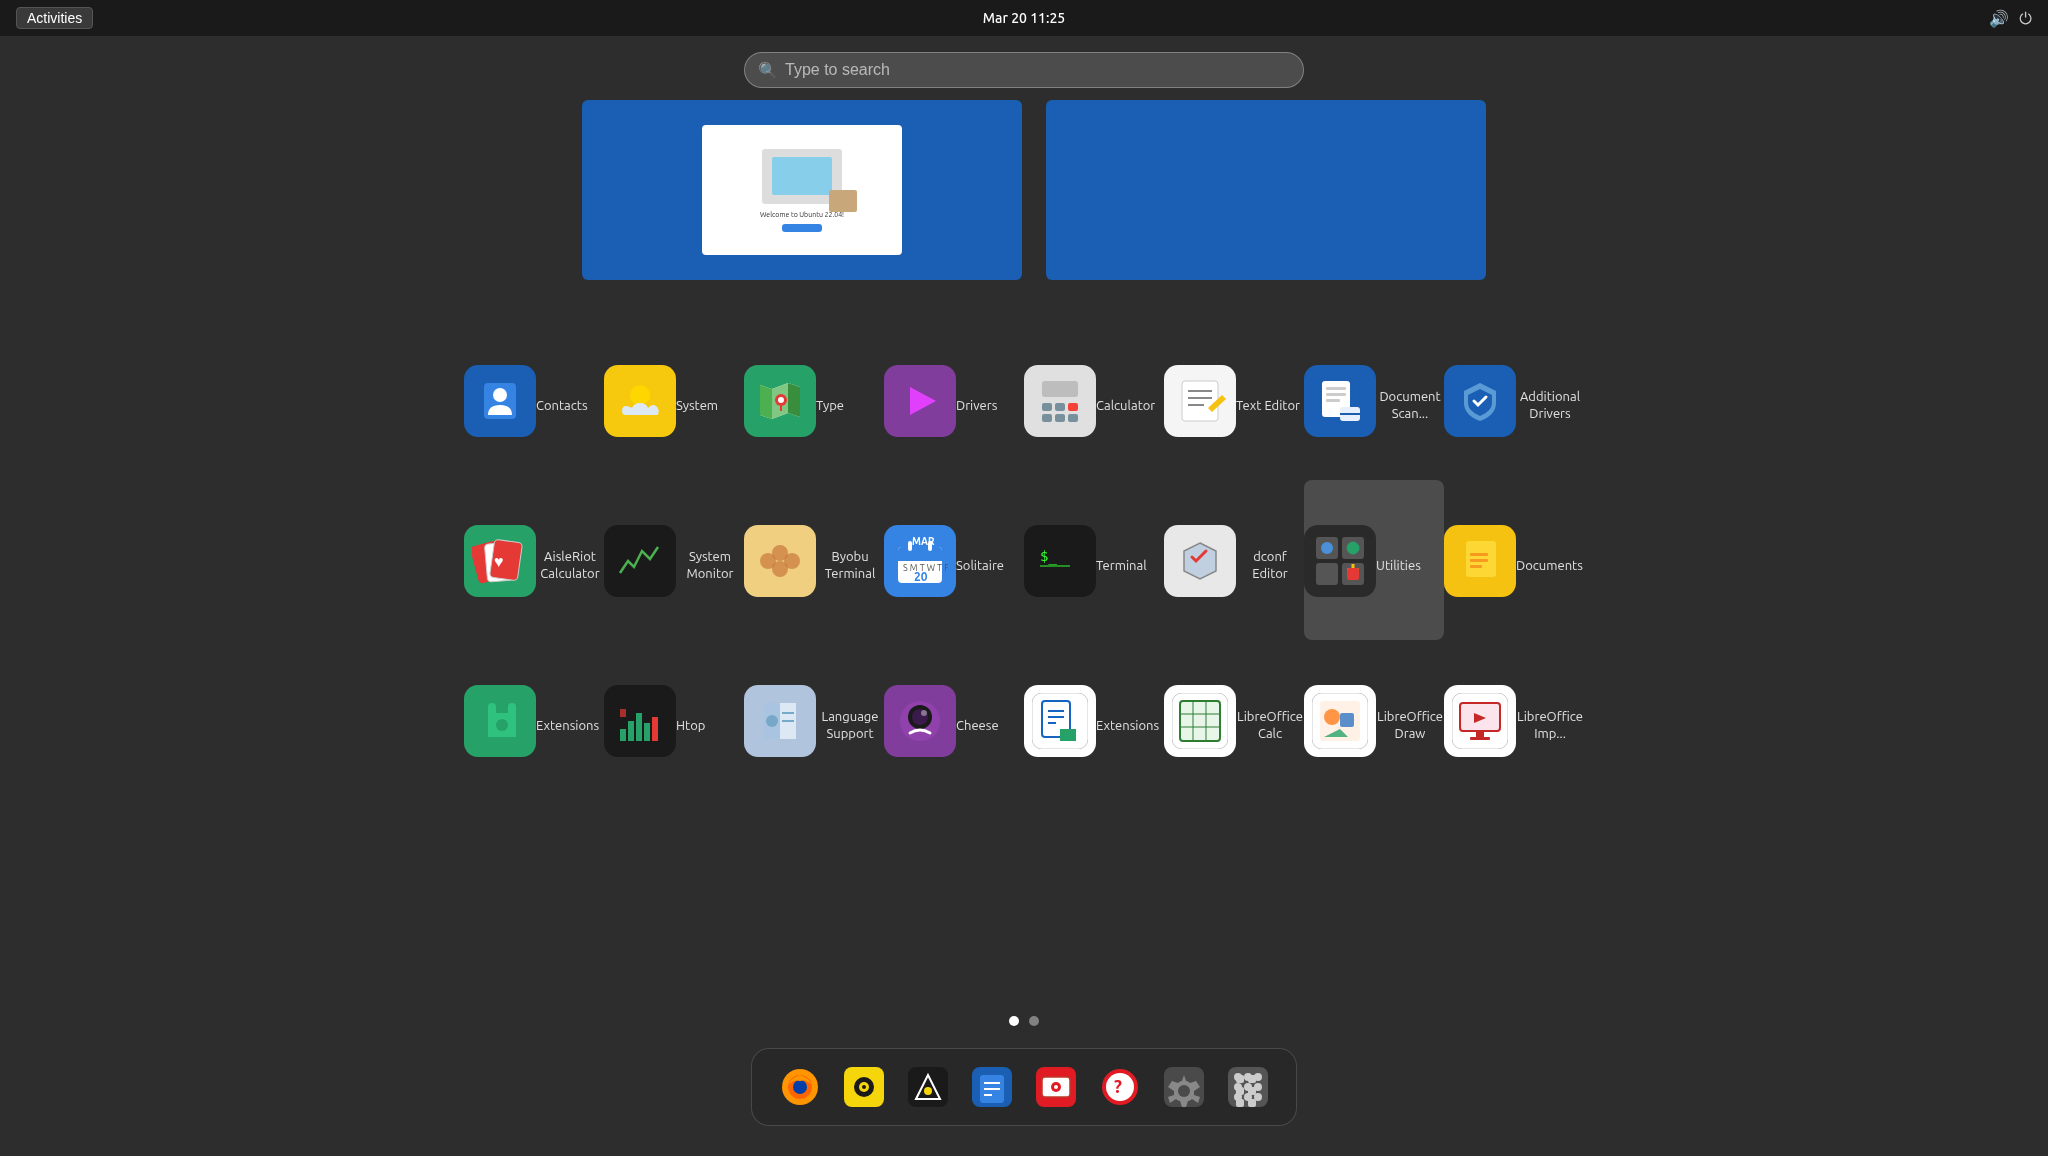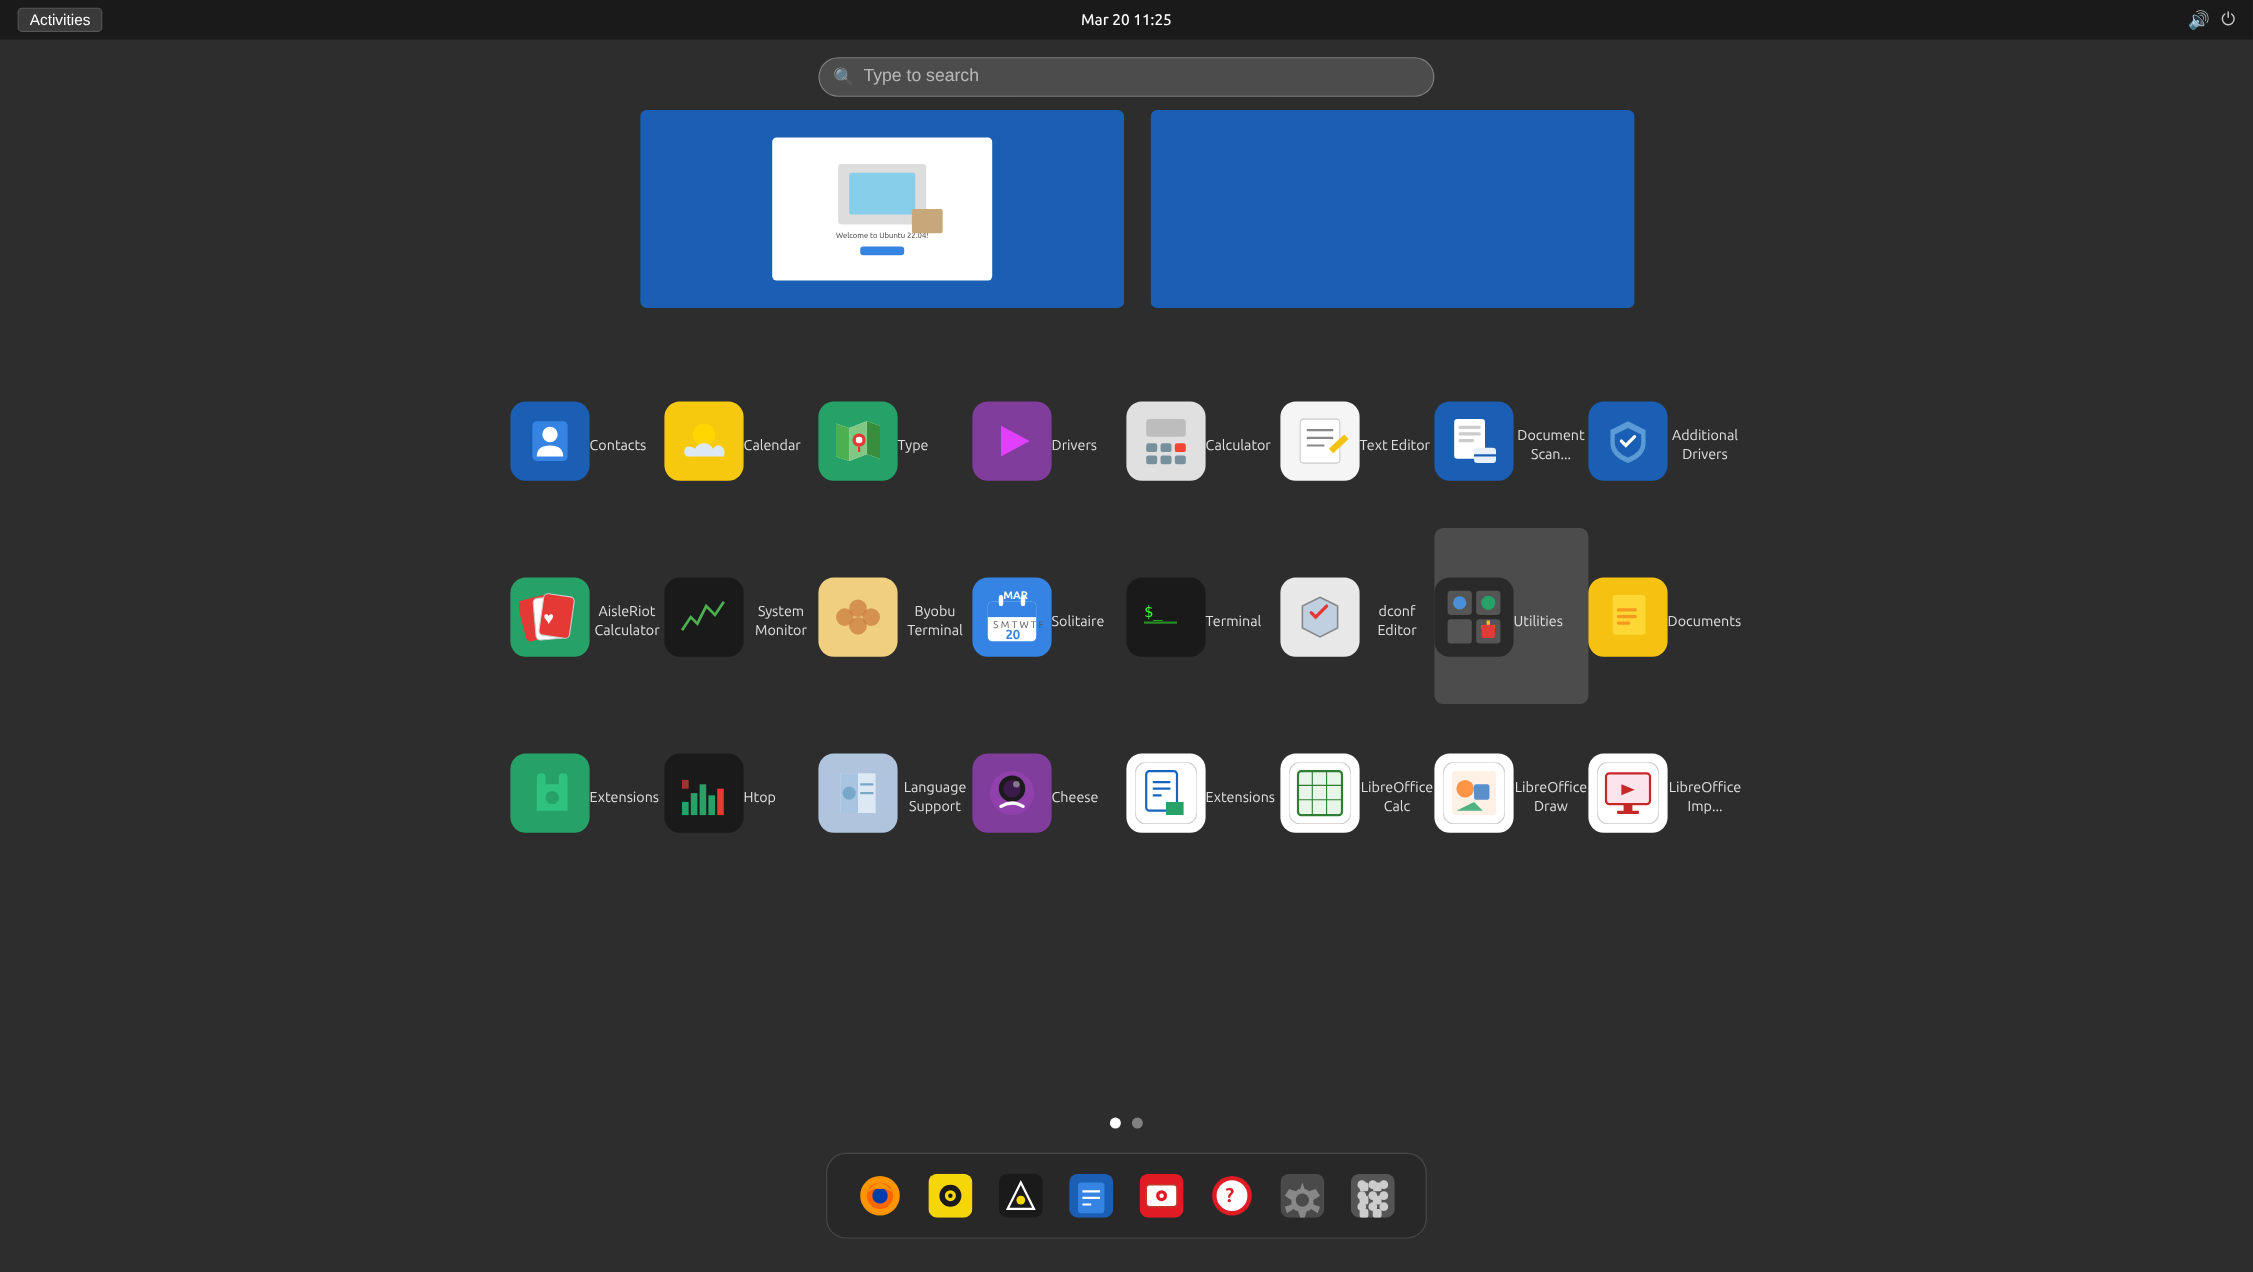--- a/index.html
+++ b/index.html
@@ -285,21 +285,21 @@
     </div>
     <div class="app-item">
       <div class="app-icon" style="background: rgb(246, 201, 14); font-size: 36px;">
         <svg width="56" height="56" viewBox="0 0 56 56">
           <circle cx="28" cy="22" r="14" fill="#f6c90e"></circle>
           <circle cx="28" cy="22" r="10" fill="#ffd700"></circle>
           <rect x="12" y="14" width="4" height="4" rx="1" fill="#f6c90e" transform="rotate(-45 14 16)"></rect>
           <path d="M20 35 Q22 30 28 30 Q34 30 36 35 Q40 30 44 33 Q48 36 46 42 L14 42 Q10 42 10 38 Q10 33 14 33 Q17 33 20 35Z" fill="#dce9f5"></path>
         </svg>
       </div>
-      <div class="app-label">Calendar</div>
+      <div class="app-label">System</div>
     </div>
     <div class="app-item">
       <div class="app-icon" style="background: rgb(38, 162, 105); font-size: 36px;">
         <svg width="56" height="56" viewBox="0 0 56 56">
           <rect width="56" height="56" rx="10" fill="#26a269"></rect>
           <path d="M8 12 L20 16 L36 10 L48 14 L48 44 L36 40 L20 46 L8 42Z" fill="#e8f5e9"></path>
           <path d="M8 12 L20 16 L20 46 L8 42Z" fill="#4caf50"></path>
           <path d="M36 10 L48 14 L48 44 L36 40Z" fill="#388e3c"></path>
           <path d="M20 16 L36 10 L36 40 L20 46Z" fill="#81c784"></path>
           <circle cx="29" cy="27" r="6" fill="#e53935"></circle>

